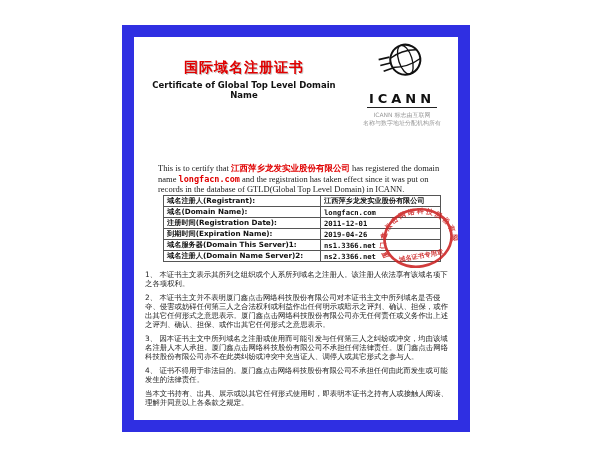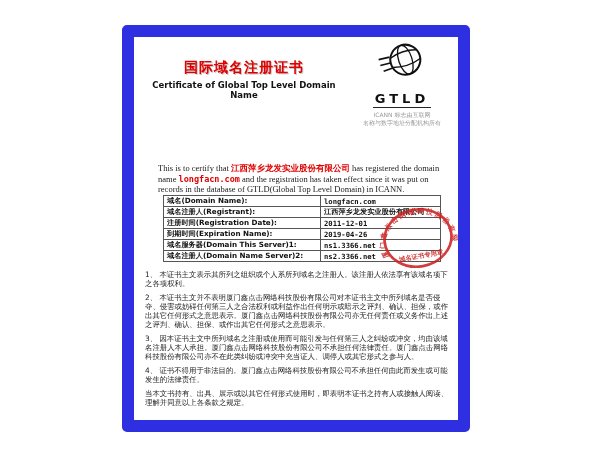--- a/index.html
+++ b/index.html
@@ -1,21 +1,21 @@
 <!DOCTYPE html>
 <html><head>
 <meta charset="utf-8">
 <style>
   * { margin:0; padding:0; box-sizing:border-box; }
   html,body { width:600px; height:450px; background:#ffffff; overflow:hidden;
     font-family:"DejaVu Sans","Liberation Sans",sans-serif; }
   .canvas { position:relative; width:600px; height:450px; background:#fff; }
 
   .frame { position:absolute; left:122px; top:25px; width:348px; height:407px;
-    border:12px solid #2f2fe2; border-radius:5px; background:#84cc16; }
+    border:12px solid #2f2fe2; border-radius:0; background:#84cc16; }
 
   .page { position:absolute; left:0; top:0; right:0; bottom:0; background:#fff; }
 
   .hdr { position:absolute; left:8px; top:22px; width:204px; text-align:center; }
   .hdr .title { color:#e00000; font-weight:bold; font-size:14px; letter-spacing:1px;
     text-shadow:1px 1px 0 #c9c9c9; }
   .hdr .subtitle { margin-top:3px; color:#111; font-weight:bold; font-size:8.5px; }
 
   .logo { position:absolute; right:0px; top:1px; width:112px; text-align:center; }
   .logo svg.globe { display:block; margin:0 auto; }
@@ -65,41 +65,41 @@
             <ellipse cx="34" cy="26" rx="8" ry="18" stroke-width="1.6"></ellipse>
             <path d="M 17,19 Q 34,13 51,19" stroke-width="1.6"></path>
             <path d="M 16,30 Q 34,36 52,30" stroke-width="1.6"></path>
           </g>
           <g stroke="#111" stroke-width="2">
             <line x1="2" y1="26" x2="15" y2="23"></line>
             <line x1="4" y1="33" x2="16" y2="30"></line>
             <line x1="8" y1="40" x2="19" y2="36"></line>
           </g>
         </svg>
-        <div class="wordmark">GTLD</div>
+        <div class="wordmark">ICANN</div>
         <div class="caption">
           <div>ICANN 标志由互联网</div>
           <div>名称与数字地址分配机构所有</div>
         </div>
       </div>
 
 
       <div class="p-en">
         <span>This is to certify that </span><span class="red" style="font-weight:bold">江西萍乡龙发实业股份有限公司</span><span> has registered the domain name </span><span class="red mono" style="font-weight:bold">longfacn.com</span><span> and the registration has taken effect since it was put on records in the database of GTLD(Global Top Level Domain) in ICANN.</span>
       </div>
 
       <table class="dtable">
         <tbody>
           <tr>
+            <td class="lbl">域名注册人(Registrant):</td>
+            <td class="val">江西萍乡龙发实业股份有限公司</td>
+          </tr>
+          <tr>
             <td class="lbl">域名(Domain Name):</td>
             <td class="val mono">longfacn.com</td>
-          </tr>
-          <tr>
-            <td class="lbl">域名注册人(Registrant):</td>
-            <td class="val">江西萍乡龙发实业股份有限公司</td>
           </tr>
           <tr>
             <td class="lbl">注册时间(Registration Date):</td>
             <td class="val mono">2011-12-01</td>
           </tr>
           <tr>
             <td class="lbl">到期时间(Expiration Name):</td>
             <td class="val mono">2019-04-26</td>
           </tr>
           <tr>

